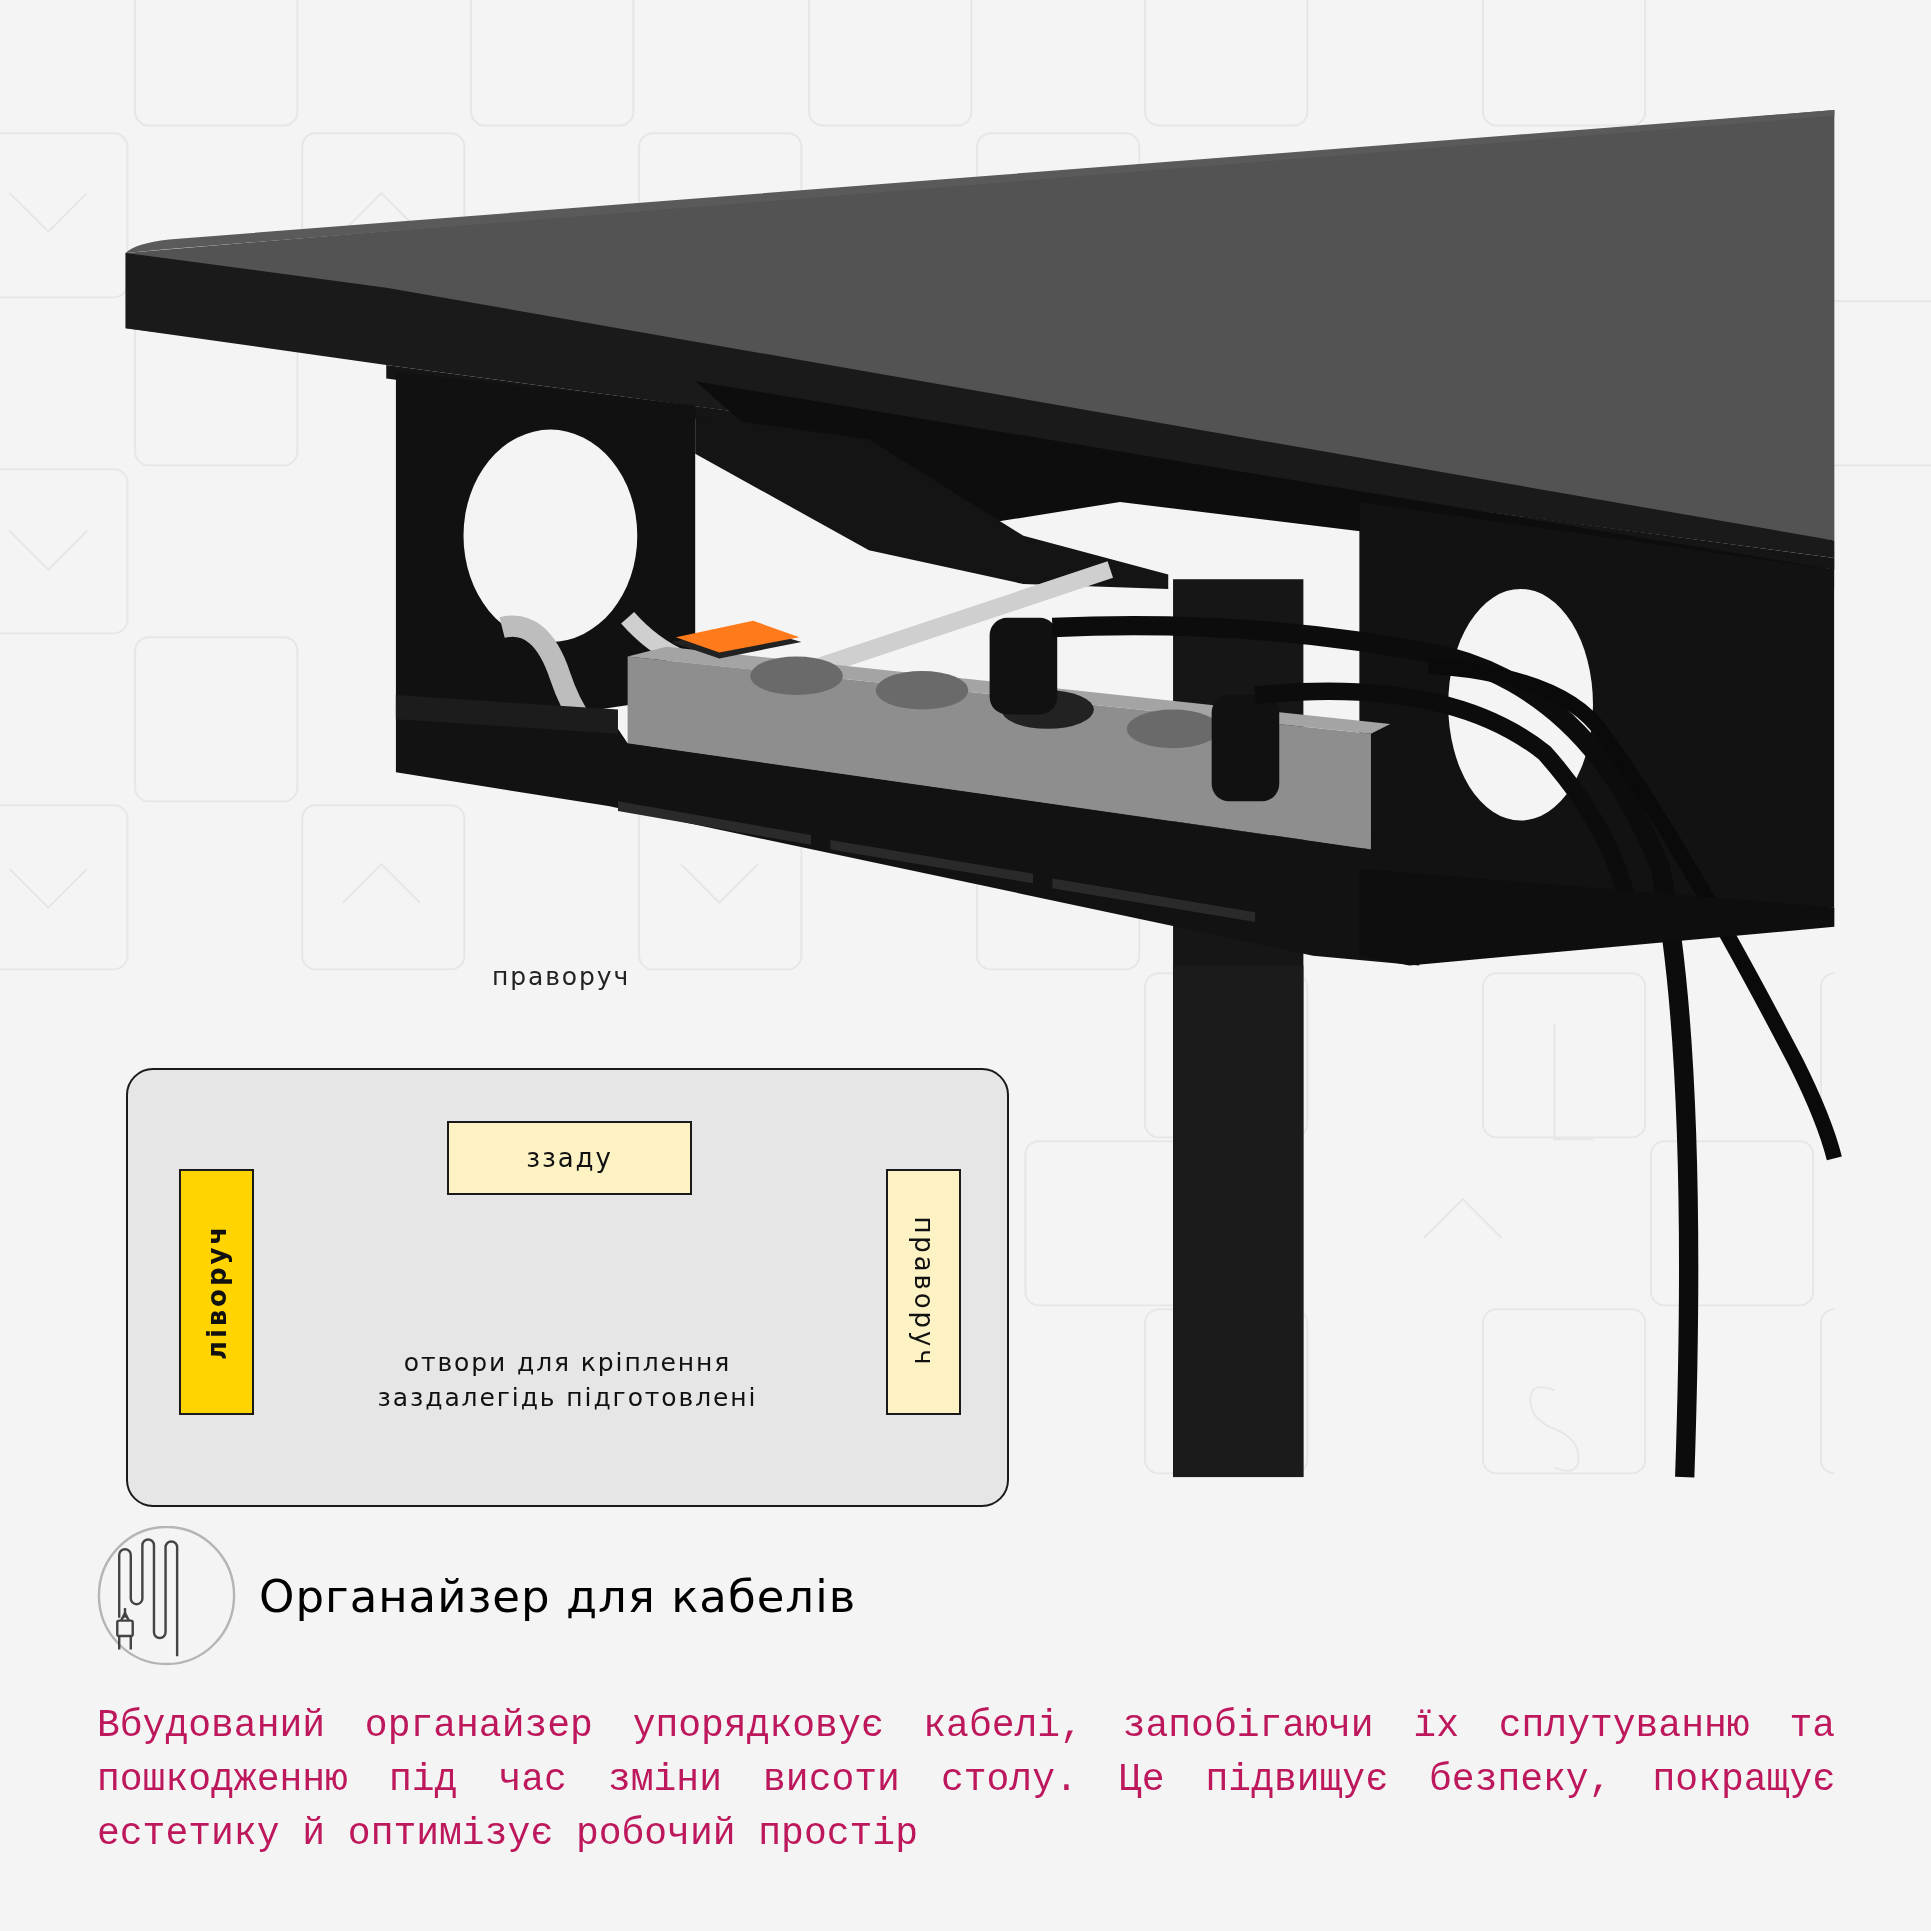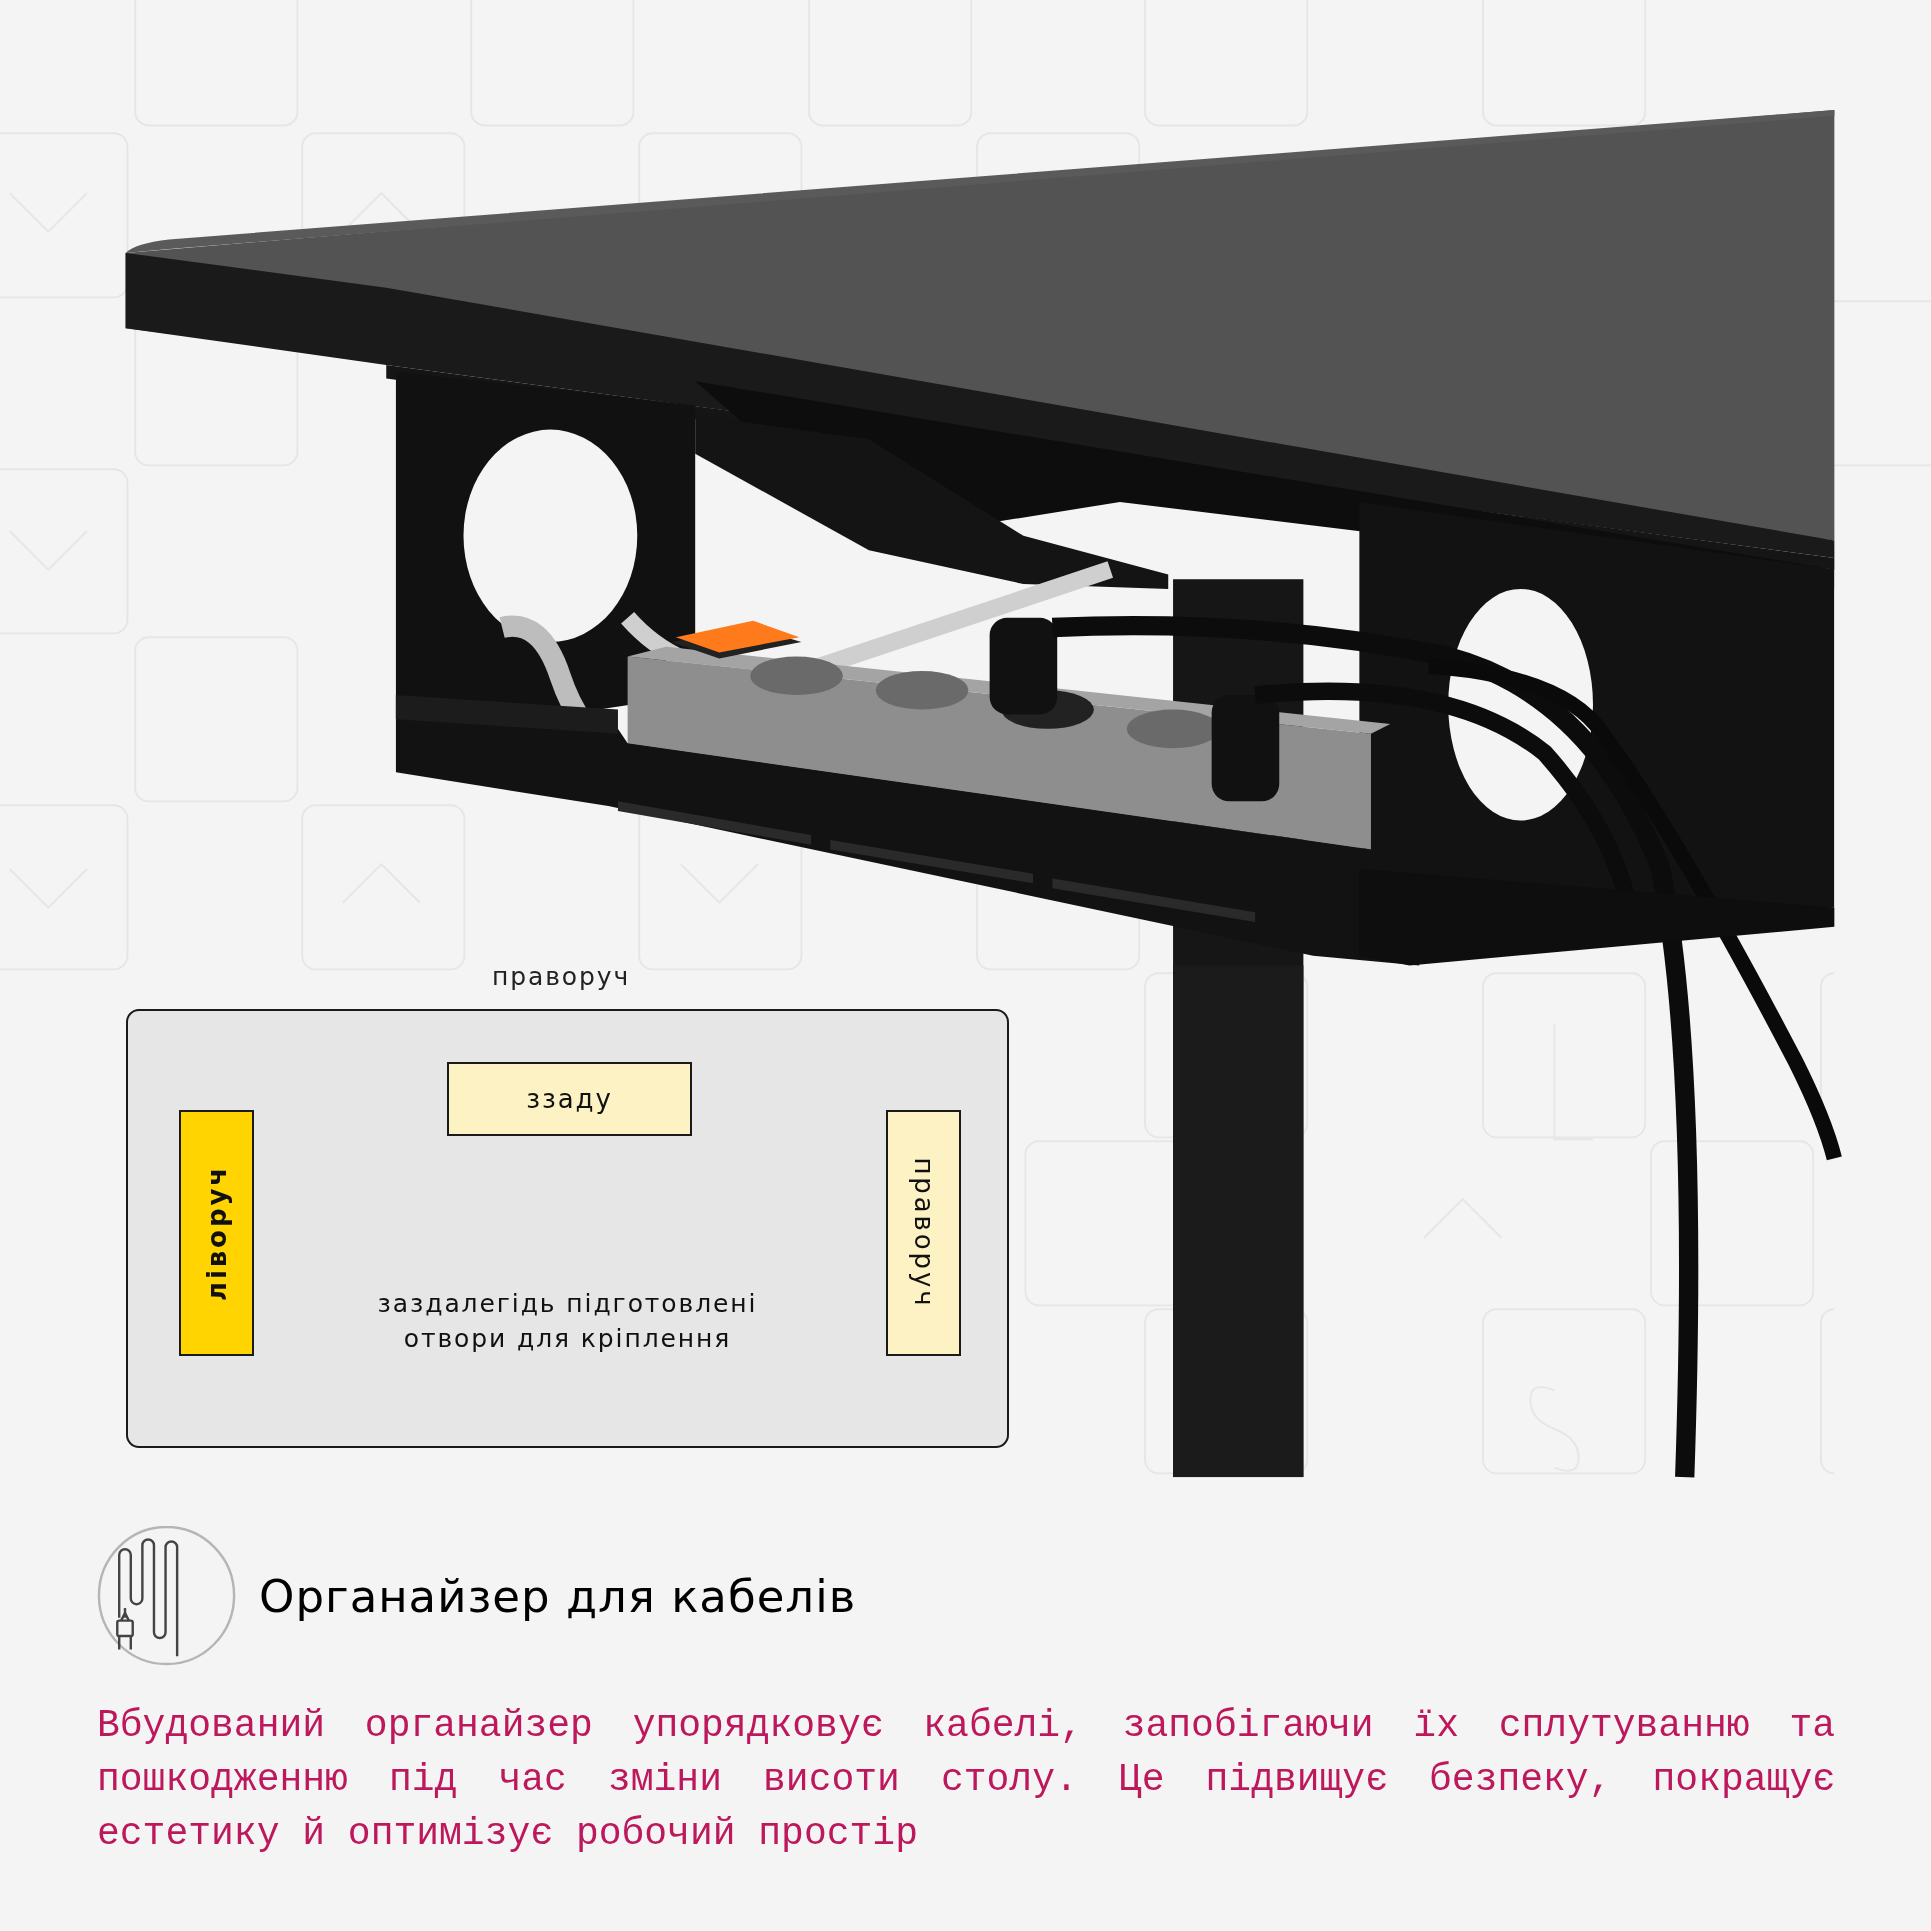--- a/index.html
+++ b/index.html
@@ -10,22 +10,22 @@
   }
   .bg-pattern { position: absolute; inset: 0; }
   .scene { position: absolute; left: 0; top: 0; width: 1931px; height: 1506px; }
 
   .label-top {
     position: absolute; left: 492px; top: 962px;
     font-size: 25px; letter-spacing: 1.9px; color: #222;
     font-family: "DejaVu Sans", sans-serif;
   }
   .diagram {
-    position: absolute; left: 126px; top: 1009px; width: 883px; height: 439px;
-    background: #e6e6e6; border: 2.9px solid #1a1a1a; border-radius: 13px;
+    position: absolute; left: 126px; top: 1068px; width: 883px; height: 439px;
+    background: #e6e6e6; border: 2.9px solid #1a1a1a; border-radius: 27px;
     box-sizing: border-box;
   }
   .box-back {
     position: absolute; left: 319px; top: 51px; width: 245px; height: 74px;
     background: #fdf2c4; border: 2.9px solid #1a1a1a; box-sizing: border-box;
     display: flex; align-items: center; justify-content: center;
     font-size: 26px; letter-spacing: 1.9px; color: #111;
   }
   .box-left {
     position: absolute; left: 51px; top: 99px; width: 75px; height: 246px;
@@ -167,22 +167,22 @@
   <div class="box-back">
     <span>ззаду</span>
   </div>
   <div class="box-left">
     <span class="vtext-left">ліворуч</span>
   </div>
   <div class="box-right">
     <span class="vtext-right">праворуч</span>
   </div>
   <div class="center-sub">
+    <div>отвори для кріплення</div>
     <div>заздалегідь підготовлені</div>
-    <div>отвори для кріплення</div>
   </div>
 </div>
 
 <div class="heading-row">
   <svg class="heading-icon" viewBox="0 0 145 145">
     <ellipse cx="72" cy="72" rx="70" ry="71" fill="none" stroke="#b5b5b5" stroke-width="2.5"></ellipse>
     <g fill="none" stroke="#444" stroke-width="2.5">
       <path d="M23,95 V30 a6,6 0 0 1 12,0 V75 a6,6 0 0 0 12,0 V20 a6,6 0 0 1 12,0 V110 a6,6 0 0 0 12,0 V22 a6,6 0 0 1 12,0 V135"></path>
       <path d="M29,95 V85"></path>
       <rect x="21" y="98" width="16" height="16" rx="2"></rect>

